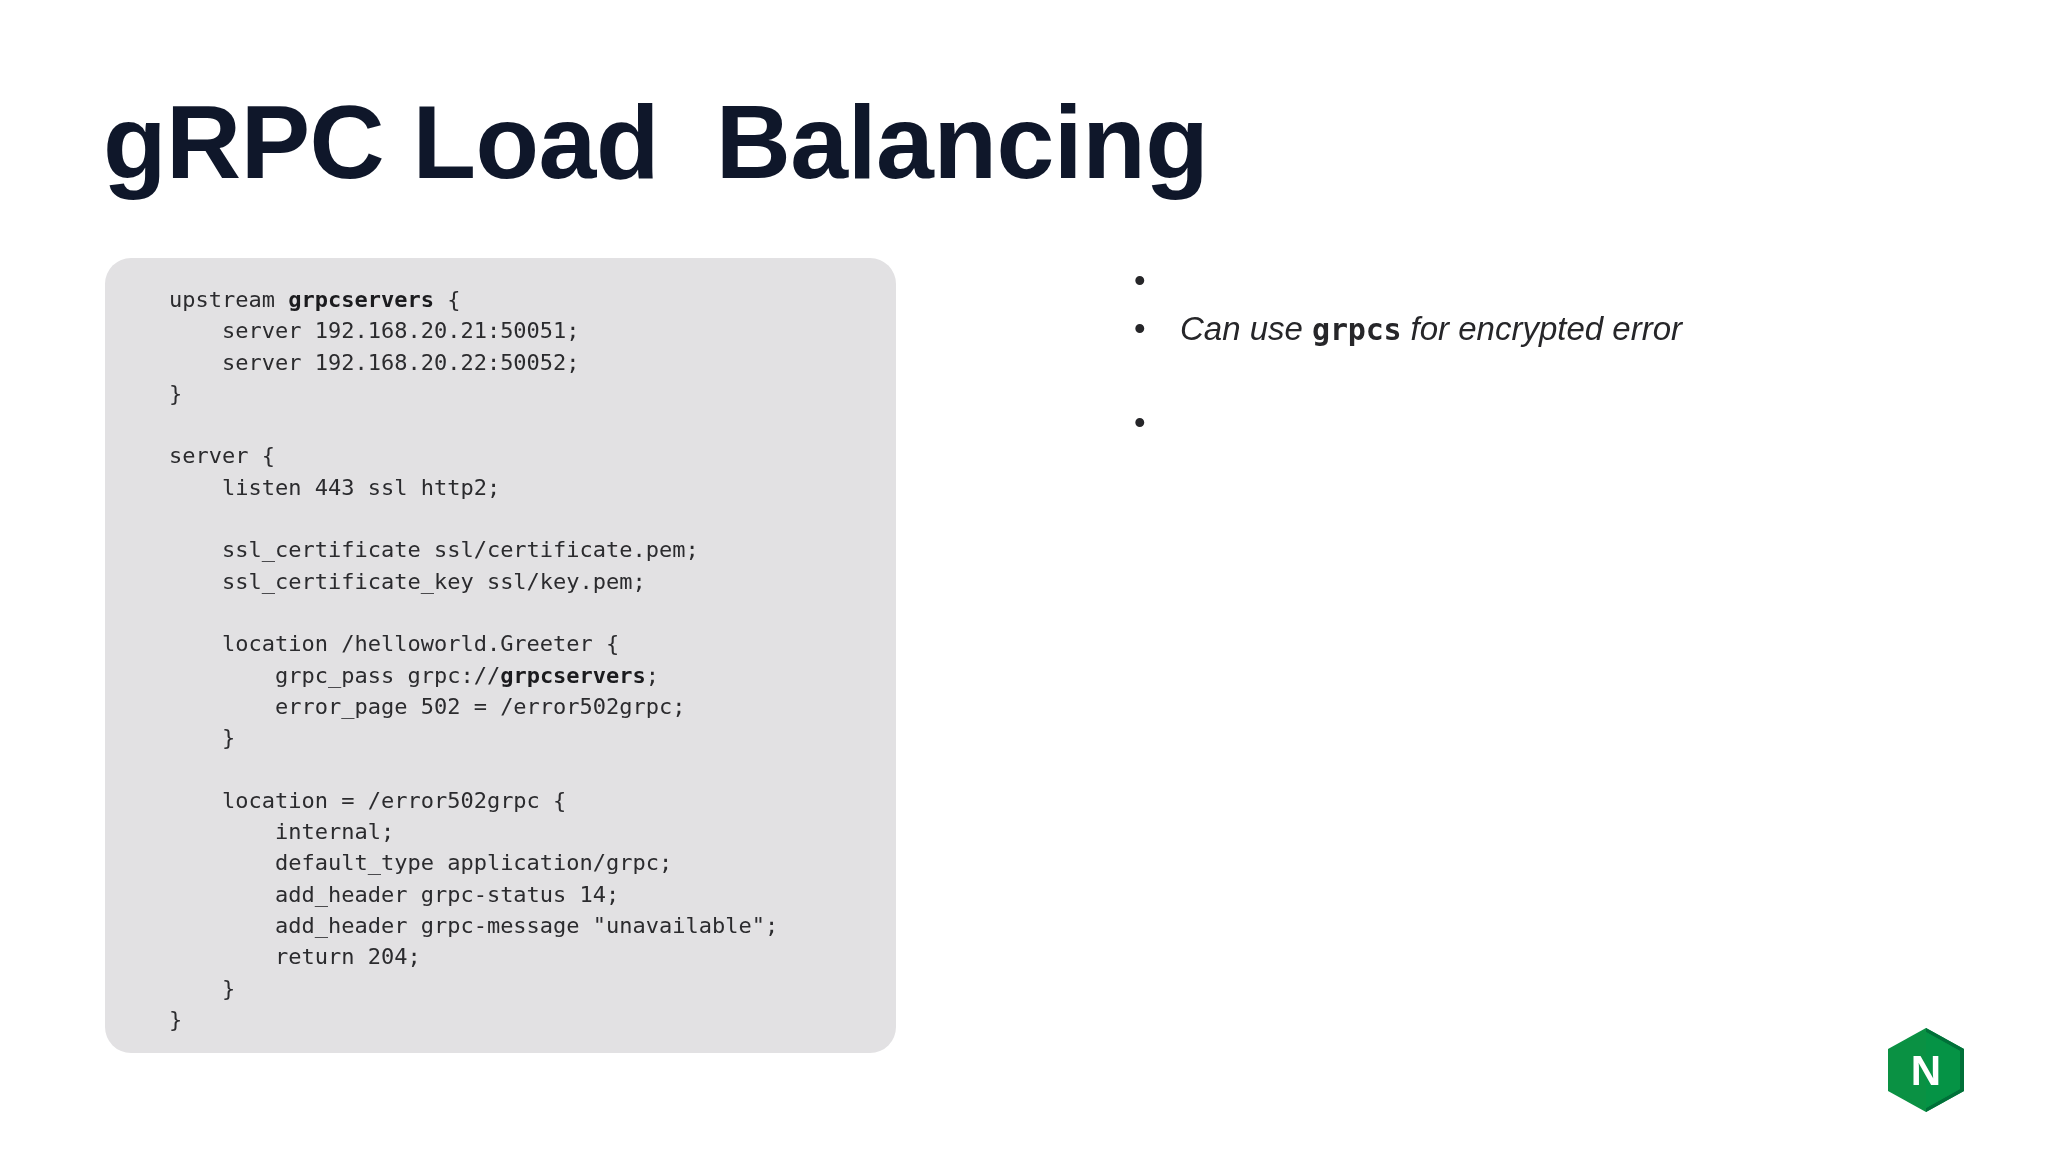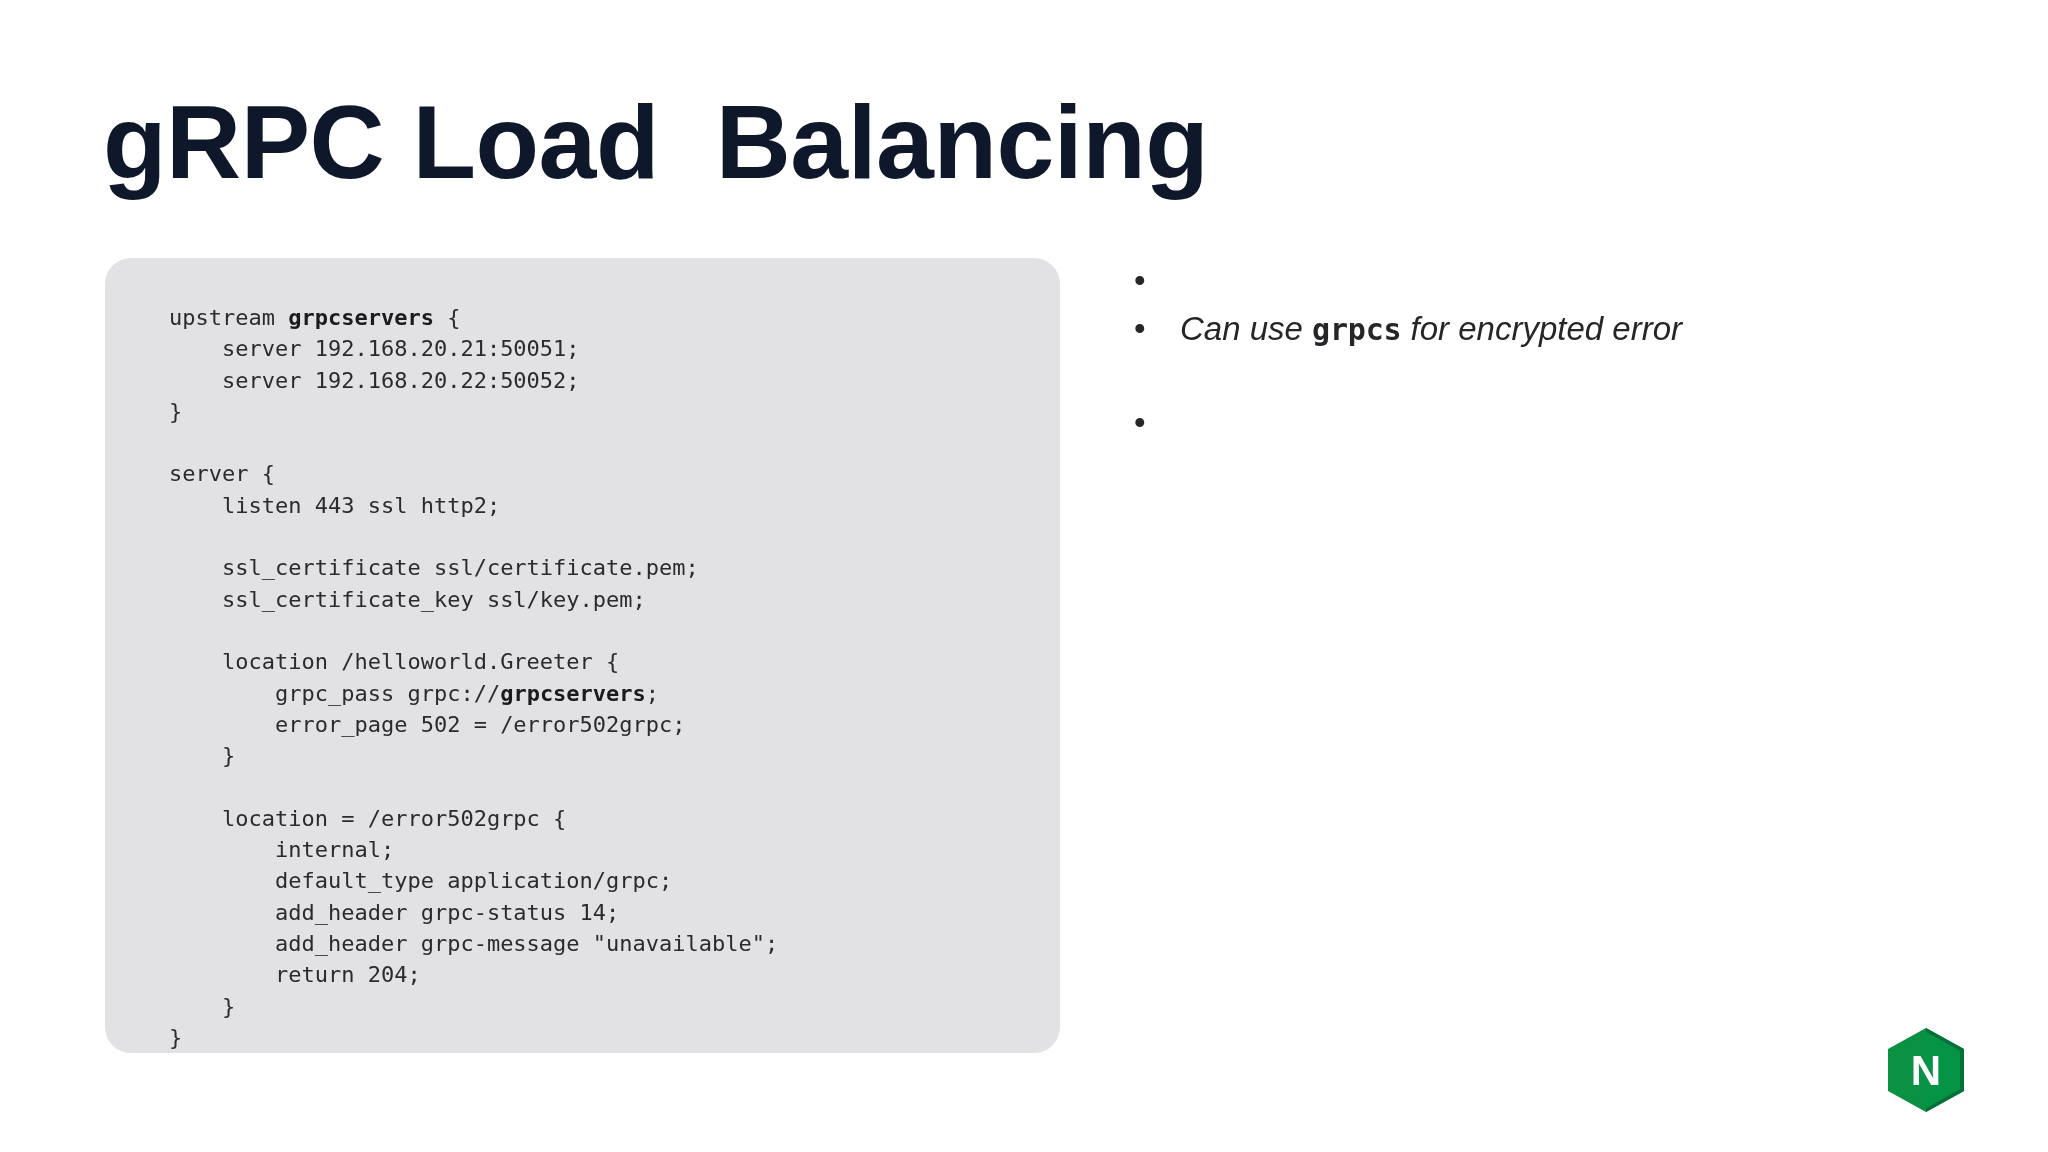--- a/index.html
+++ b/index.html
@@ -35,26 +35,26 @@
     color: #0f172a;
     white-space: pre;
     margin-top: 32px;
   }
 
   
   .code-panel {
     position: absolute;
     left: 105px;
     top: 258px;
-    width: 955px;
+    width: 791px;
     height: 795px;
     background: #e2e1e3;
     border-radius: 26px;
     box-sizing: border-box;
-    padding: 44px 30px 26px 64px;
+    padding: 26px 30px 26px 64px;
   }
   .code-block {
     font-family: "DejaVu Sans Mono", "Liberation Mono", monospace;
     font-size: 22px;
     line-height: 31.3px;
     color: #2b2b2e;
     white-space: pre;
     letter-spacing: 0px;
   }
   .code-line {

